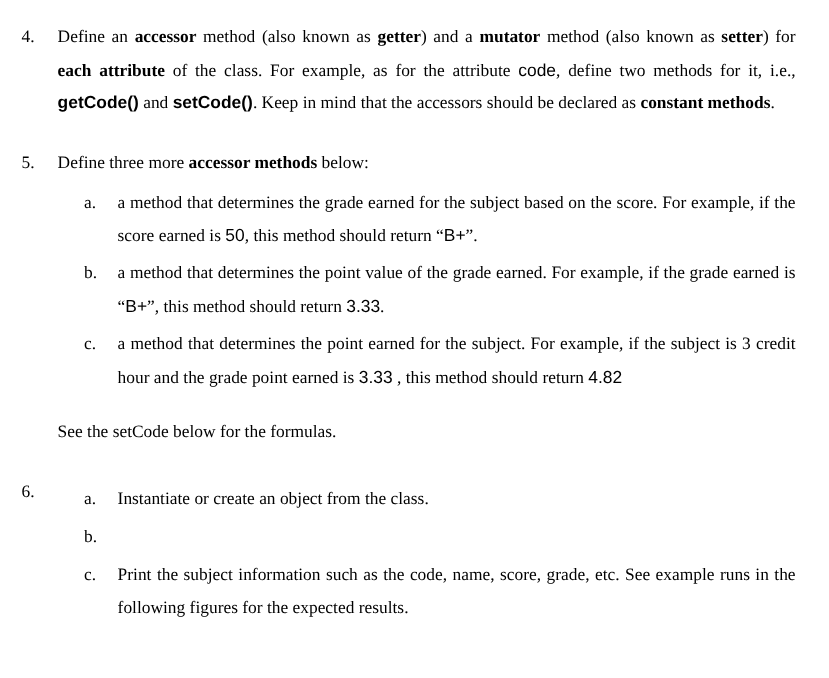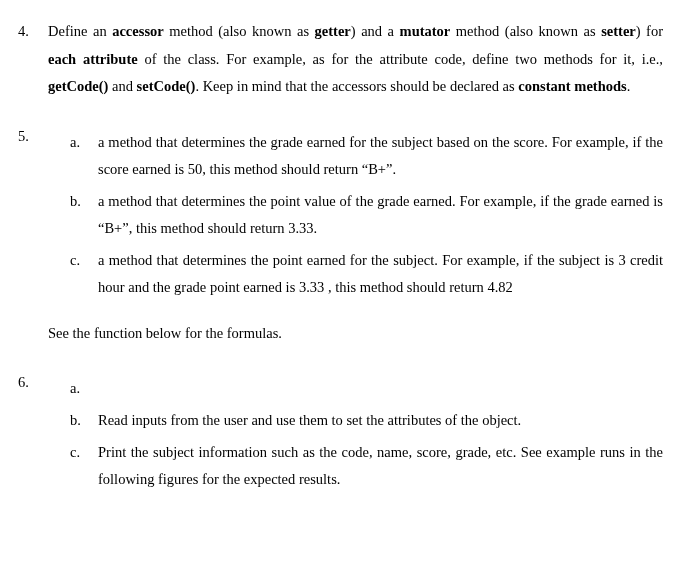--- a/index.html
+++ b/index.html
@@ -32,68 +32,69 @@
   .sub-item {
     display: flex;
     gap: 12px;
     text-align: justify;
     margin-bottom: 4px;
   }
   .sub-num {
     min-width: 16px;
   }
   .mono {
-    font-family: Liberation Serif, serif;
+    font-family: Liberation Sans, sans-serif;
   }
   .see-note {
     margin-top: 18px;
   }
   b { font-weight: bold; margin-top: 28px; }
 </style>
 </head>
 <body>
 
 <div>
 
   <div class="num-item">
     <div class="num">4.</div>
     <div class="body">Define an <b>accessor</b> method (also known as <b>getter</b>) and a <b>mutator</b> method (also known as <b>setter</b>) for <b>each attribute</b> of the class. For example, as for the attribute <span class="mono">code</span>, define two methods for it, i.e., <span class="mono"><b>getCode()</b></span> and <span class="mono"><b>setCode()</b></span>. Keep in mind that the accessors should be declared as <b>constant methods</b>.</div>
   </div>
 
   <div class="num-item">
     <div class="num">5.</div>
     <div class="body">
+      <div>Define three more <b>accessor methods</b> below:</div>
       <div class="sub-list">
         <div class="sub-item">
           <div class="sub-num">a.</div>
           <div>a method that determines the grade earned for the subject based on the score.  For example, if the score earned is <span class="mono">50</span>, this method should return “<span class="mono">B+</span>”.</div>
         </div>
         <div class="sub-item">
           <div class="sub-num">b.</div>
           <div>a method that determines the point value of the grade earned.  For example, if the grade earned is “<span class="mono">B+</span>”, this method should return <span class="mono">3.33</span>.</div>
         </div>
         <div class="sub-item">
           <div class="sub-num">c.</div>
           <div>a method that determines the point earned for the subject.  For example, if the subject is 3 credit hour and the grade point earned is <span class="mono">3.33</span> , this method should return <span class="mono">4.82</span></div>
         </div>
       </div>
-      <div class="see-note">See the function below for the formulas.</div>
+      <div class="see-note">See the setCode below for the formulas.</div>
     </div>
   </div>
 
   <div class="num-item">
     <div class="num">6.</div>
     <div class="body">
       <div class="sub-list">
         <div class="sub-item">
           <div class="sub-num">a.</div>
+          <div>Instantiate  or create an object from the class.</div>
         </div>
         <div class="sub-item">
           <div class="sub-num">b.</div>
-          <div>Read inputs from the user and use them to set the attributes of the object.</div>
         </div>
         <div class="sub-item">
           <div class="sub-num">c.</div>
           <div>Print the subject information such as the code, name, score, grade, etc. See example runs in the following figures for the expected results.</div>
         </div>
       </div>
     </div>
   </div>
 
 </div>

